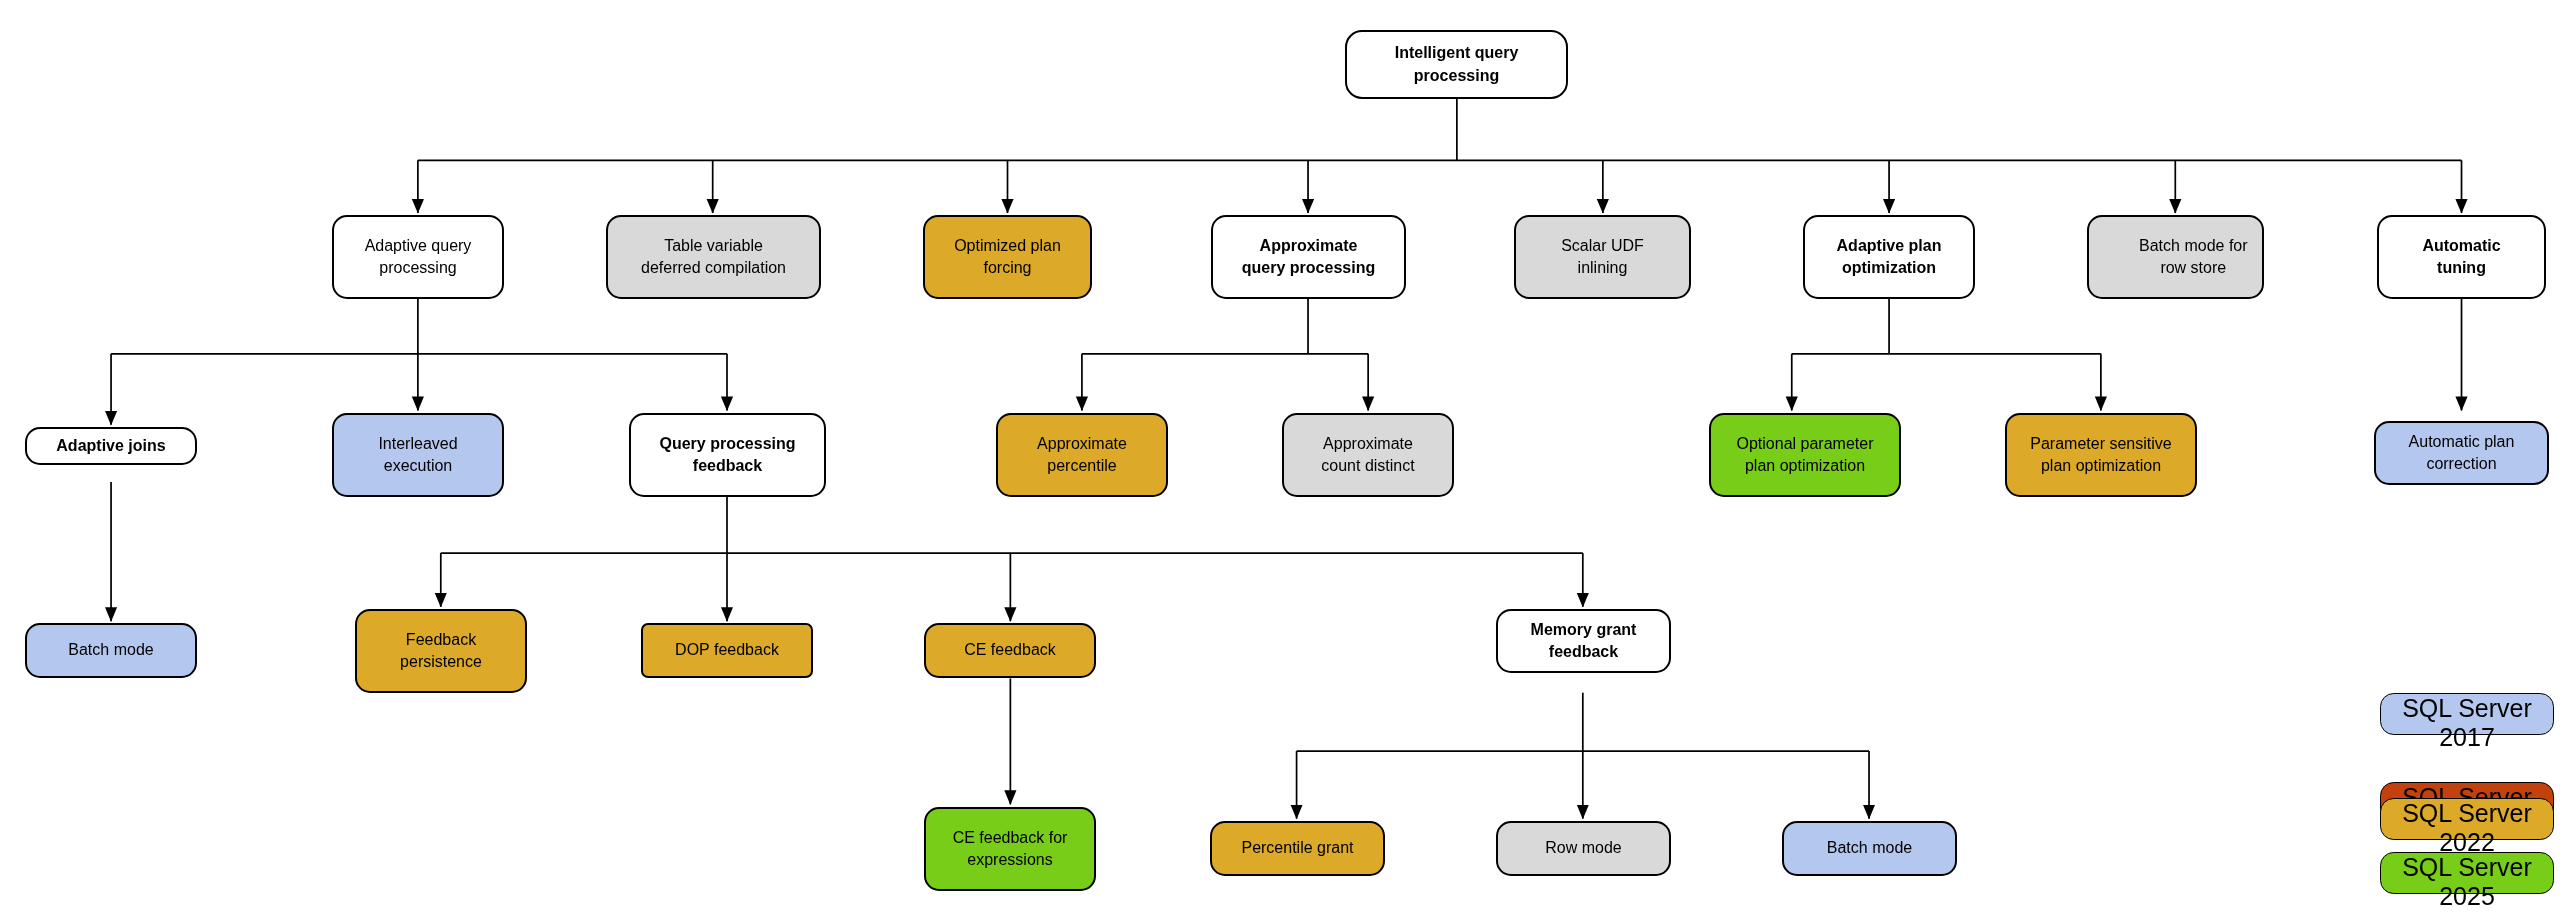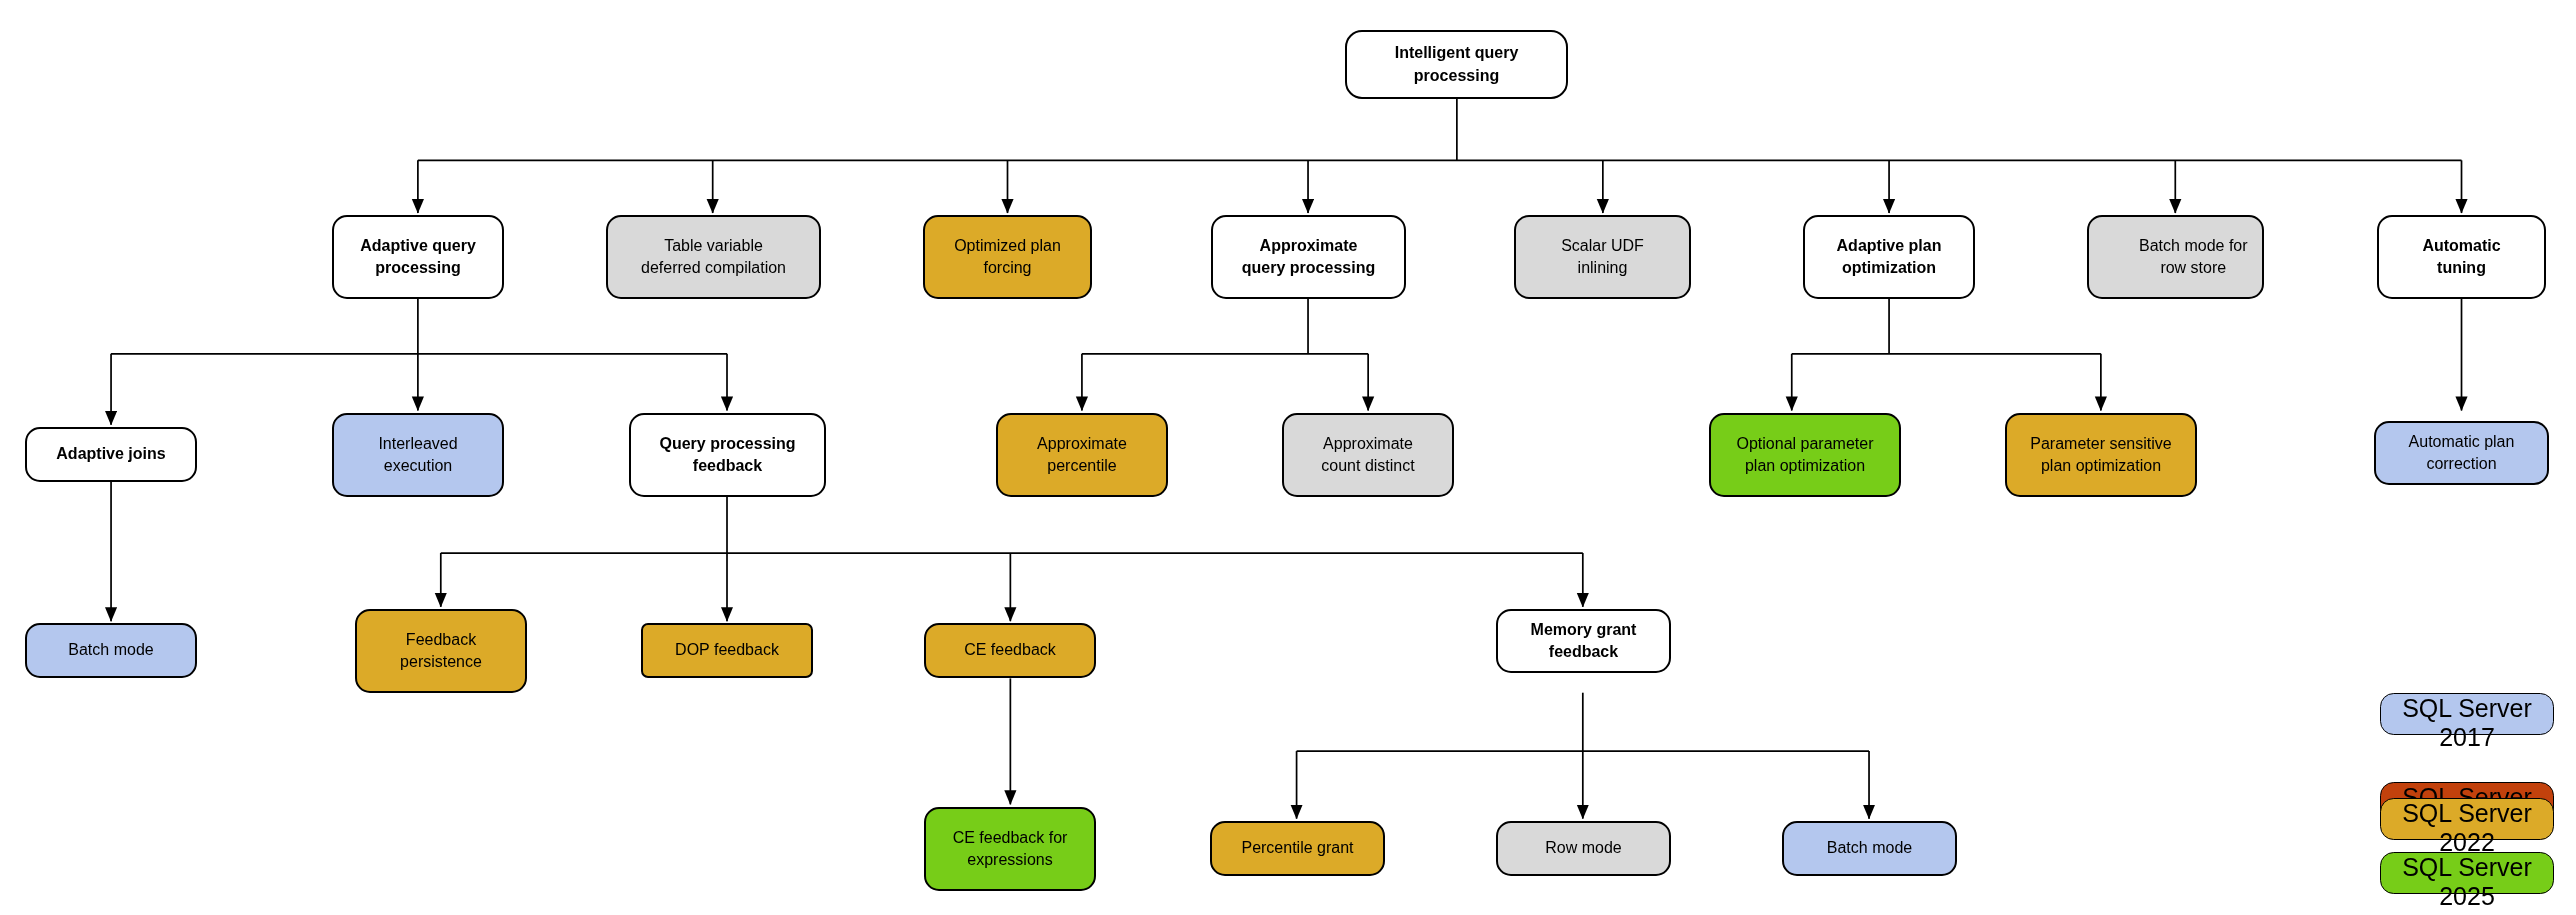--- a/index.html
+++ b/index.html
@@ -91,38 +91,38 @@
     <path d="M2265,1312 H3265"></path>
     <path d="M2265,1312 V1430" marker-end="url(#arrow)"></path>
     <path d="M2765,1312 V1430" marker-end="url(#arrow)"></path>
     <path d="M3265,1312 V1430" marker-end="url(#arrow)"></path>
   </g>
 </svg>
 
 <div class="node root" style="left: 1345px; top: 30px; width: 223px; height: 69px; background: rgb(255, 255, 255); font-weight: 700;"><span>Intelligent query
 processing</span></div>
 
-<div class="node" style="left: 332px; top: 215px; width: 172px; height: 84px; background: rgb(255, 255, 255); font-weight: 700;"><span>Adaptive query
+<div class="node" style="left: 332px; top: 215px; width: 172px; height: 84px; background: rgb(255, 255, 255); font-weight: 400;"><span>Adaptive query
 processing</span></div>
 <div class="node" style="left: 606px; top: 215px; width: 215px; height: 84px; background: rgb(217, 217, 217);"><span>Table variable
 deferred compilation</span></div>
 <div class="node" style="left: 923px; top: 215px; width: 169px; height: 84px; background: rgb(220, 170, 40);"><span>Optimized plan
 forcing</span></div>
 <div class="node" style="left: 1211px; top: 215px; width: 195px; height: 84px; background: rgb(255, 255, 255); font-weight: 700;"><span>Approximate
 query processing</span></div>
 <div class="node" style="left: 1514px; top: 215px; width: 177px; height: 84px; background: rgb(217, 217, 217);"><span>Scalar UDF
 inlining</span></div>
 <div class="node" style="left: 1803px; top: 215px; width: 172px; height: 84px; background: rgb(255, 255, 255); font-weight: 700;"><span>Adaptive plan
 optimization</span></div>
 <div class="node" style="left: 2087px; top: 215px; width: 177px; height: 84px; background: rgb(217, 217, 217); padding-left: 39px;"><span>Batch mode for
 row store</span></div>
 <div class="node" style="left: 2377px; top: 215px; width: 169px; height: 84px; background: rgb(255, 255, 255); font-weight: 700;"><span>Automatic
 tuning</span></div>
 
-<div class="node" style="left: 25px; top: 427px; width: 172px; height: 55px; background: rgb(255, 255, 255); font-weight: 700;"><span>Adaptive joins</span></div>
+<div class="node" style="left: 25px; top: 427px; width: 172px; height: 38px; background: rgb(255, 255, 255); font-weight: 700;"><span>Adaptive joins</span></div>
 <div class="node" style="left: 332px; top: 413px; width: 172px; height: 84px; background: rgb(180, 199, 238);"><span>Interleaved
 execution</span></div>
 <div class="node" style="left: 629px; top: 413px; width: 197px; height: 84px; background: rgb(255, 255, 255); font-weight: 700;"><span>Query processing
 feedback</span></div>
 <div class="node" style="left: 996px; top: 413px; width: 172px; height: 84px; background: rgb(220, 170, 40);"><span>Approximate
 percentile</span></div>
 <div class="node" style="left: 1282px; top: 413px; width: 172px; height: 84px; background: rgb(217, 217, 217);"><span>Approximate
 count distinct</span></div>
 <div class="node" style="left: 1696px; top: 413px; width: 192px; height: 84px; background: rgb(119, 205, 24); margin-left: 13px;"><span>Optional parameter
 plan optimization</span></div>

